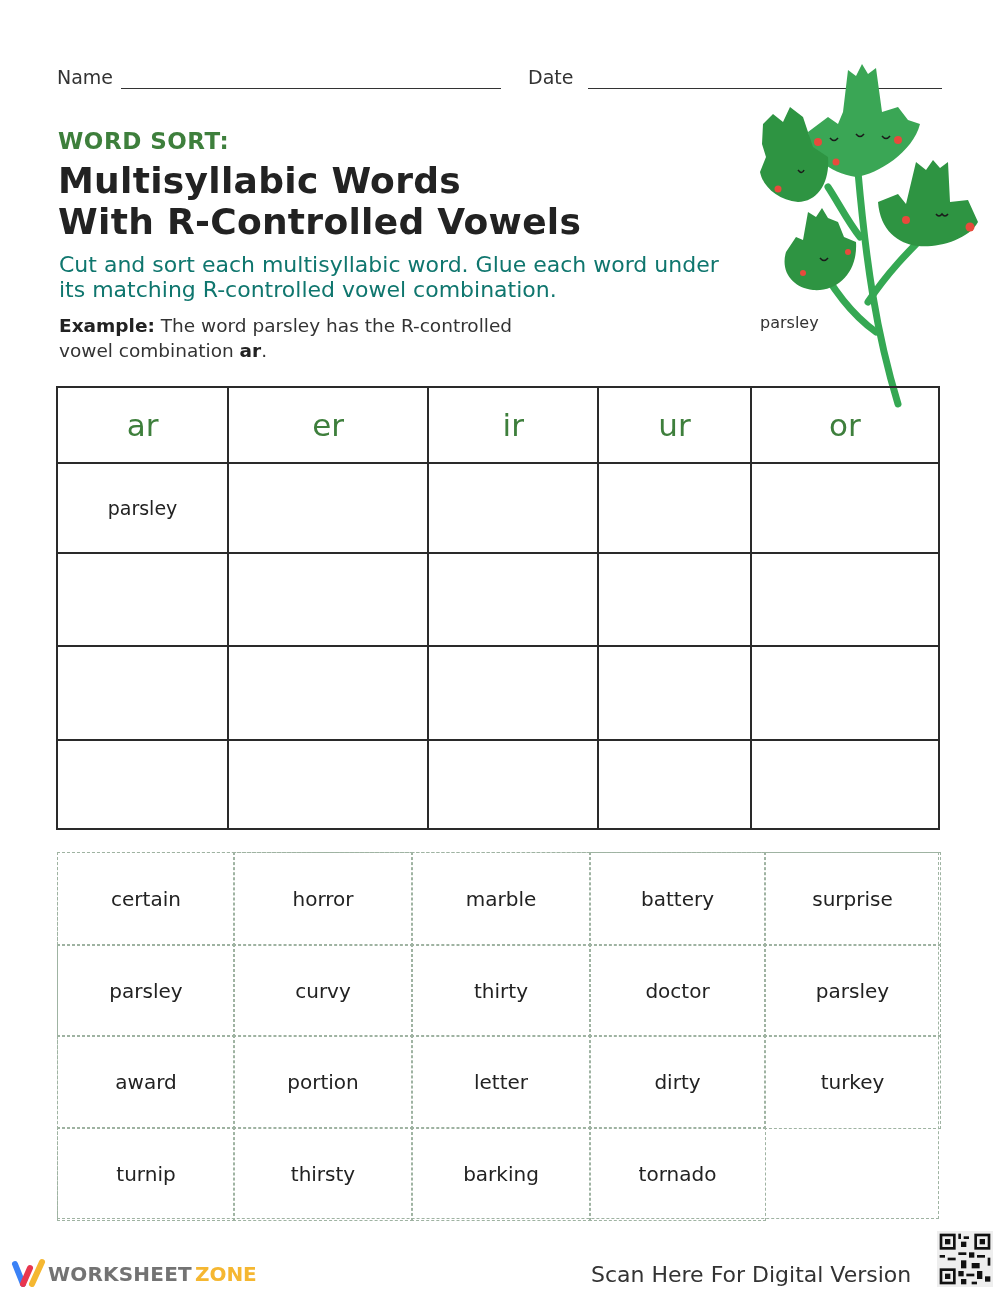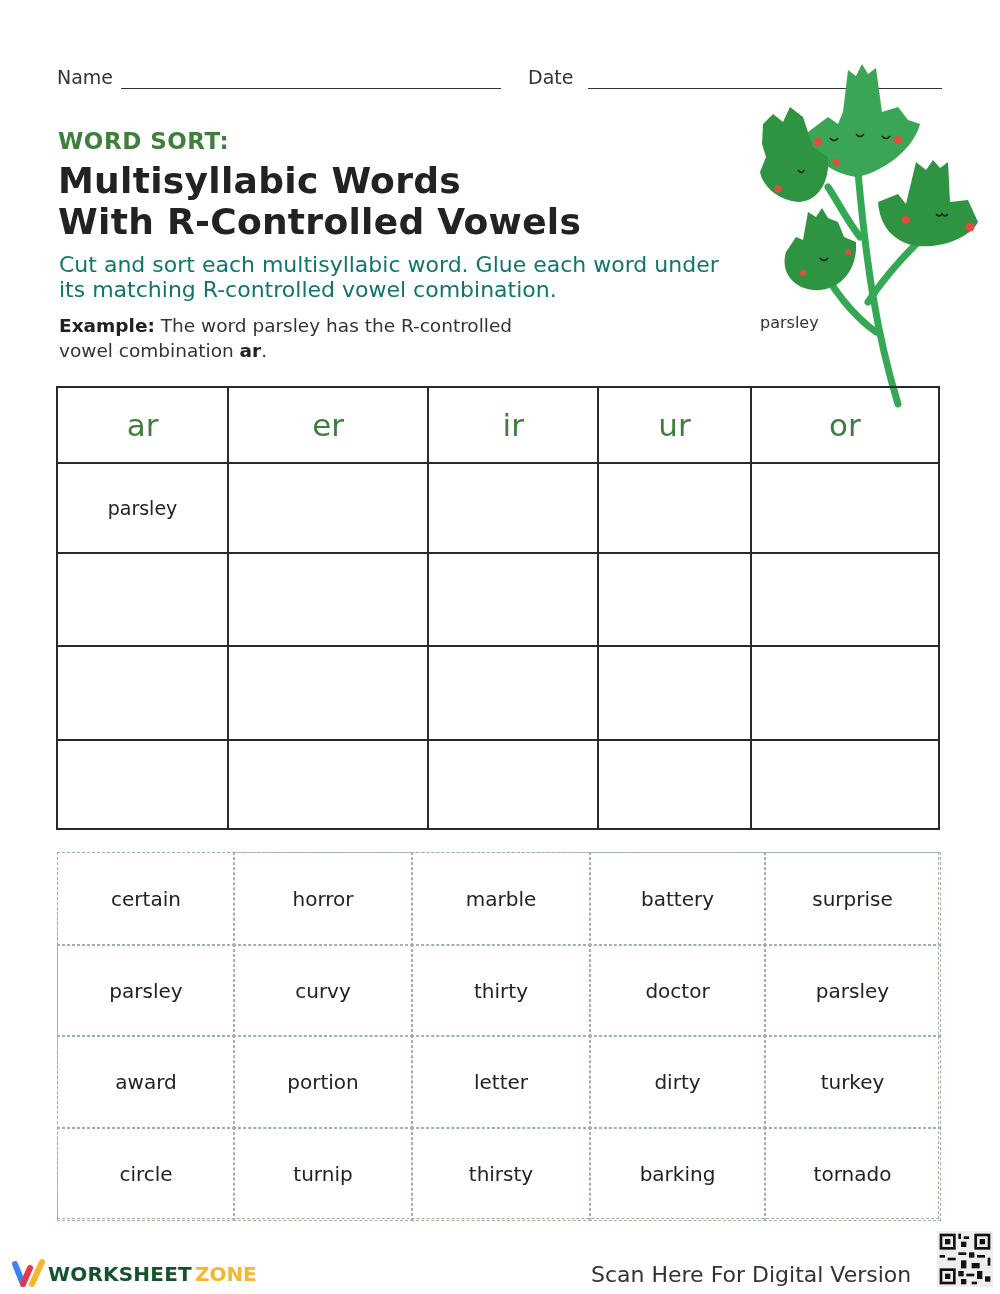--- a/index.html
+++ b/index.html
@@ -22,21 +22,21 @@
   table.sort th { height: 74px; font-size: 31px; color: #3e7f3c; font-weight: normal; }
   table.sort td { font-size: 19px; color: #222; }
 
   .cut { position: absolute; left: 57px; top: 852px; width: 882px; height: 367px;
     display: grid; grid-template-columns: 176px 178px 178px 175px 175px; grid-template-rows: 92px 91px 92px 92px;
     border: 1.5px dashed #9fb3a2; box-sizing: border-box; }
   .cut > div { border: 1.5px dashed #9fb3a2; display: flex; align-items: center; justify-content: center;
     font-size: 20px; color: #222; margin: -1px; }
 
   .logo { top: 1258px; left: 10px; display: flex; align-items: center; }
-  .logo .w { font-size: 20px; font-weight: bold; color: #14532d; letter-spacing: 0.2px; }
+  .logo .w { font-size: 20px; font-weight: bold; color: #737373; letter-spacing: 0.2px; }
   .logo .z { font-size: 20px; font-weight: bold; color: #f5b731; margin-left: 3px; }
   .scan { top: 1262px; left: 591px; font-size: 22px; color: #333; }
   .qr { top: 1231px; left: 937px; width: 56px; height: 56px; background: #eee; }
 </style>
 </head>
 <body>
 
 <div class="abs name-row">Name</div>
 <div class="line" style="left:121px; top:71px; width:380px; height:17px;"></div>
 <div class="abs name-row" style="left:528px;">Date</div>
@@ -145,21 +145,20 @@
   <div>parsley</div>
   <div>curvy</div>
   <div>thirty</div>
   <div>doctor</div>
   <div>parsley</div>
   <div>award</div>
   <div>portion</div>
   <div>letter</div>
   <div>dirty</div>
   <div>turkey</div>
-  <div>circle</div>
   <div>turnip</div>
   <div>thirsty</div>
   <div>barking</div>
   <div>tornado</div>
 </div>
 
 <div class="abs logo">
   <svg width="38" height="32" viewBox="0 0 38 32">
     <line x1="5" y1="6" x2="13" y2="26" stroke="#3b82f6" stroke-width="6" stroke-linecap="round"></line>
     <line x1="13" y1="26" x2="20" y2="10" stroke="#e8364f" stroke-width="6" stroke-linecap="round"></line>

